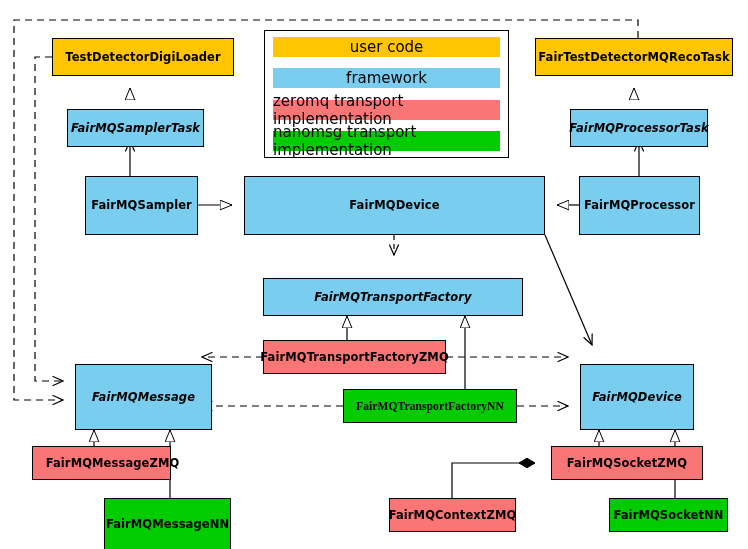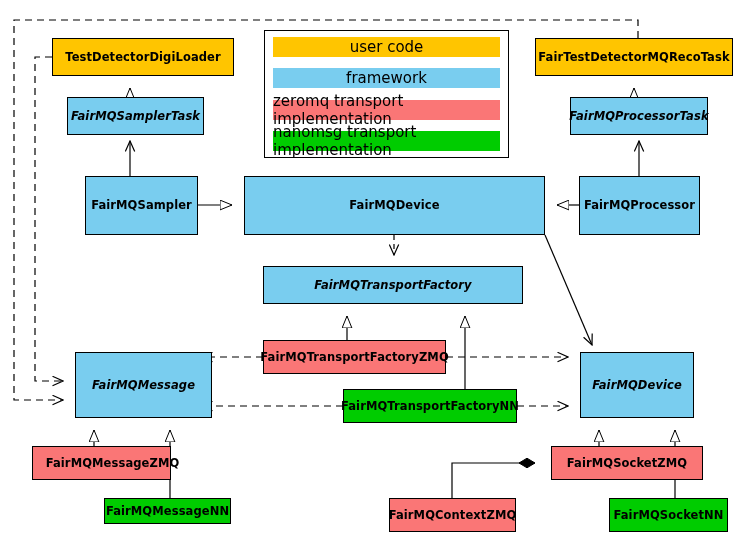--- a/index.html
+++ b/index.html
@@ -12,21 +12,21 @@
     border:1px solid #000000;
     display:flex;align-items:center;justify-content:center;
     text-align:center;
     font-size:11.5px;
     font-weight:bold;
     color:#000000;
     line-height:1.1;
     letter-spacing:.1px;
     z-index:3;
   }
-  .node.abstract{font-style:italic;}
+  .node.abstract{font-style:italic;margin-top:12px;}
   .c-user{background:#FFC500;}
   .c-framework{background:#79CDEF;}
   .c-zmq{background:#FA7676;}
   .c-nn{background:#00CC00;}
   #legend{
     position:absolute;left:264px;top:30px;width:245px;height:128px;
     background:#ffffff;border:1px solid #000000;
     box-sizing:border-box;z-index:4;
     padding:6px 8px;
     display:flex;flex-direction:column;justify-content:space-between;
@@ -136,33 +136,33 @@
     </div>
   <div class="node c-framework" style="left:579px;top:176px;width:121px;height:59px;">
       <span>FairMQProcessor</span>
     </div>
   <div class="node c-framework abstract" style="left:263px;top:266px;width:260px;height:38px;">
       <span>FairMQTransportFactory</span>
     </div>
   <div class="node c-zmq" style="left:263px;top:340px;width:183px;height:34px;">
       <span>FairMQTransportFactoryZMQ</span>
     </div>
-  <div class="node c-nn" style="left:343px;top:389px;width:174px;height:34px;">
+  <div class="node c-nn" style="left:343px;top:389px;width:174px;height:34px;font-family:Liberation Serif, serif;">
       <span>FairMQTransportFactoryNN</span>
     </div>
   <div class="node c-framework abstract" style="left:75px;top:352px;width:137px;height:66px;">
       <span>FairMQMessage</span>
     </div>
   <div class="node c-framework abstract" style="left:580px;top:352px;width:114px;height:66px;">
       <span>FairMQDevice</span>
     </div>
   <div class="node c-zmq" style="left:32px;top:446px;width:139px;height:34px;padding-left:22px;">
       <span>FairMQMessageZMQ</span>
     </div>
-  <div class="node c-nn" style="left:104px;top:498px;width:127px;height:26px;">
+  <div class="node c-nn" style="left:104px;top:498px;width:127px;height:52px;">
       <span>FairMQMessageNN</span>
     </div>
   <div class="node c-zmq" style="left:551px;top:446px;width:152px;height:34px;">
       <span>FairMQSocketZMQ</span>
     </div>
   <div class="node c-nn" style="left:609px;top:498px;width:119px;height:34px;">
       <span>FairMQSocketNN</span>
     </div>
   <div class="node c-zmq" style="left:389px;top:498px;width:127px;height:34px;">
       <span>FairMQContextZMQ</span>

